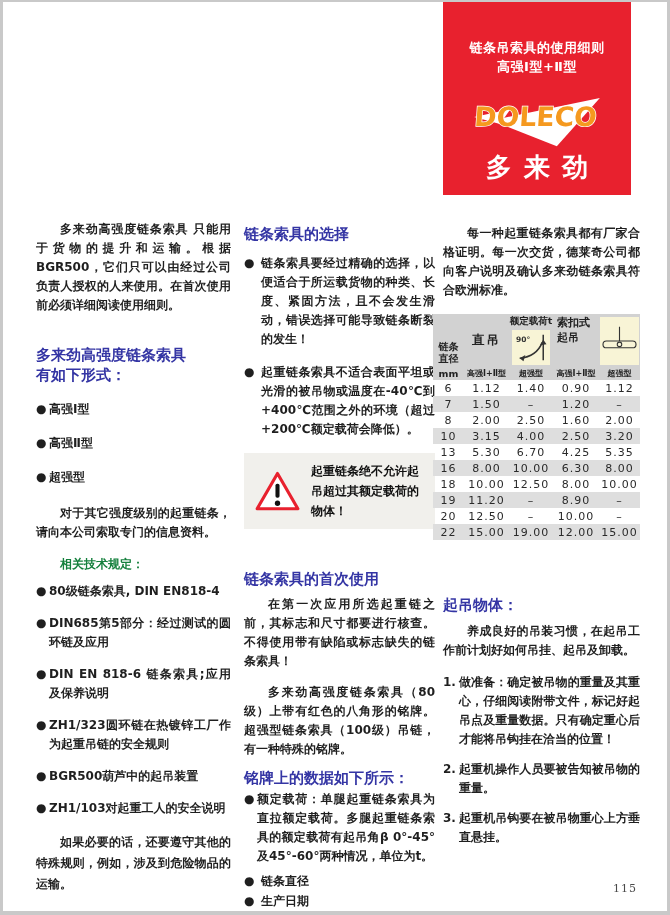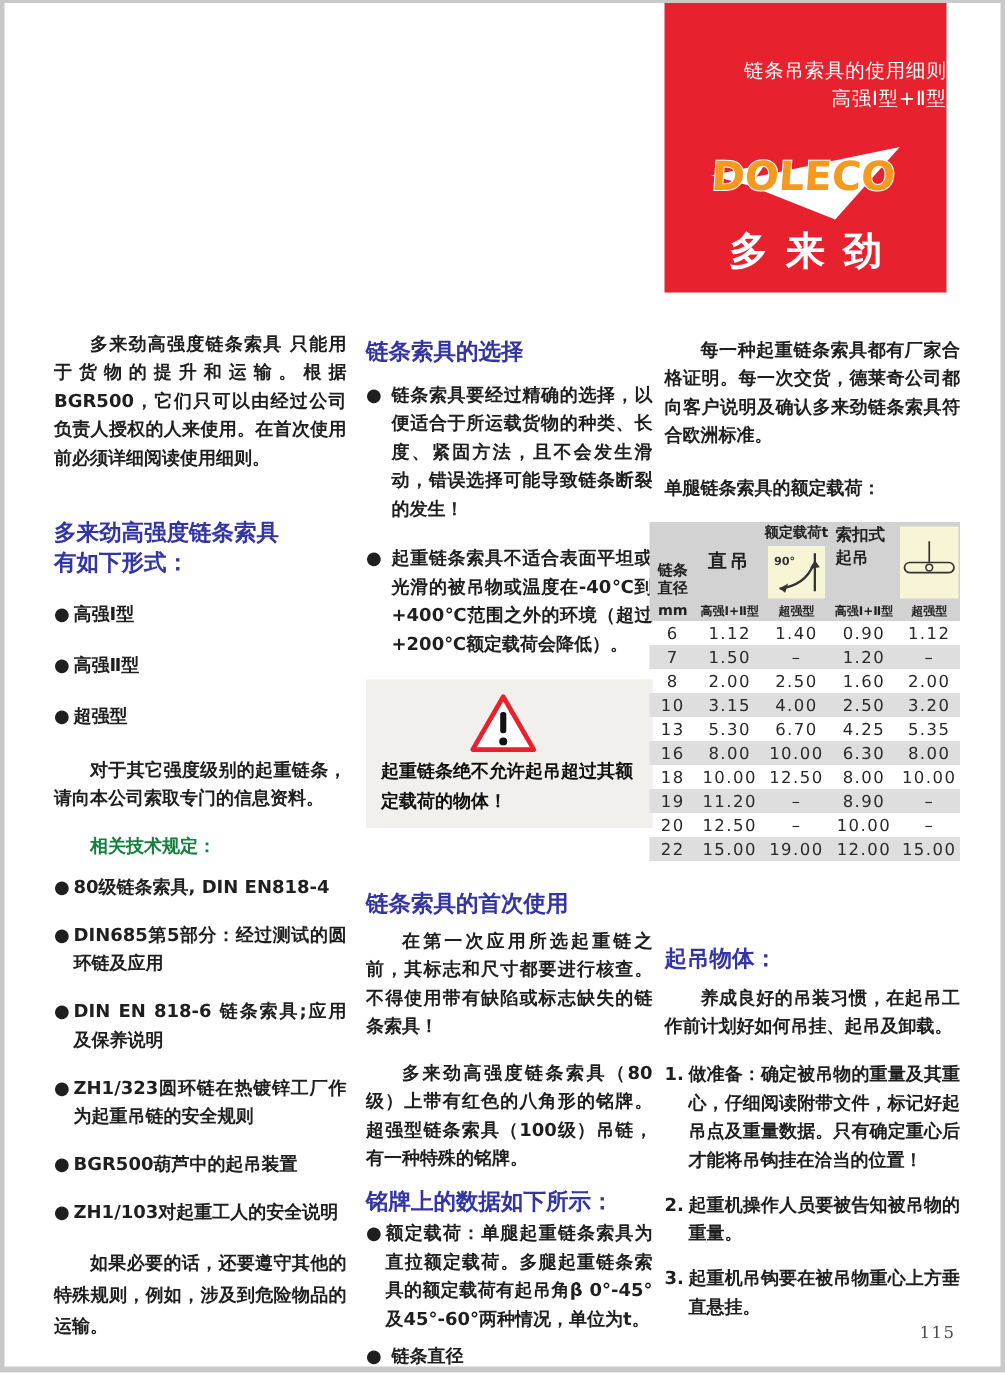--- a/index.html
+++ b/index.html
@@ -2,21 +2,21 @@
 <html><head>
 <meta charset="utf-8">
 <style>
   * { margin:0; padding:0; box-sizing:border-box; }
   html,body { width:670px; height:915px; }
   body { background:#c9c9c9; font-family:"DejaVu Sans", sans-serif; }
   .page { position:relative; width:664px; height:909px; margin:2px 3px 4px 3px; background:#ffffff; overflow:hidden; }
 
   
   .red-box { position:absolute; left:440px; top:0; width:188px; height:193px; background:#e8212e; color:#fff; }
-  .red-title { text-align:right; font-size:13px; font-weight:400; line-height:19px; letter-spacing:0.5px; }
+  .red-title { text-align:center; font-size:13px; font-weight:700; line-height:19px; letter-spacing:0.5px; }
   .red-title-wrap { padding-top:36px; }
   .logo-wrap { width:132px; height:62px; margin:10px auto 0 auto; }
   .brand-cn { text-align:center; font-size:26px; font-weight:700; letter-spacing:12px; padding-left:12px; margin-top:2px; }
 
   
   .col { position:absolute; top:218px; }
   .col-left   { left:33px;  width:195px; }
   .col-mid    { left:241px; width:191px; top:222px; }
   .col-right  { left:430px; width:207px; top:222px; }
 
@@ -35,21 +35,21 @@
   .forms-list .b-row { margin-top:15px; }
   .other-grades { margin-top:17px; }
   .tech-label { margin-top:13px; font-size:12px; font-weight:700; color:#15803d; line-height:19px; text-indent:2em; }
   .tech-list { margin-top:8px; }
   .tech-list .b-row { margin-bottom:13px; }
   .special-rules { margin-top:14px; line-height:21px; }
 
   
   .sel-list { margin-top:10px; }
   .sel-list .b-row { margin-bottom:14px; }
-  .warning-box { margin-top:0px; background:#f1f0ec; display:flex; align-items:center; padding:8px 8px 8px 10px; min-height:50px;flex-direction:column; }
+  .warning-box { margin-top:0px; background:#f1f0ec; display:flex; align-items:center; padding:8px 8px 8px 10px; min-height:50px; }
   .warning-tri { flex:none; width:47px; height:43px; margin-right:10px; }
   .warning-text { font-size:12px; line-height:20px; font-weight:700; color:#111; }
   .first-use-head { margin-top:40px; }
   .fu-p1 { margin-top:6px; }
   .fu-p2 { margin-top:12px; }
   .np-head { margin-top:9px; }
   .np-main { margin-top:2px; }
   .np-list .b-row { line-height:19px; margin-top:0.5px; }
   .np-list { margin-top:6px; }
 
@@ -218,21 +218,20 @@
           <span class="b-mark sp">●</span>
           <span class="b-text">生产日期</span>
         </div>
 
       </div>
   </div>
 
   <div class="col col-right">
     <p class="body-text indent" style="margin-left:10px;">每一种起重链条索具都有厂家合格证明。每一次交货，德莱奇公司都向客户说明及确认多来劲链条索具符合欧洲标准。</p>
 
-    <div class="table-label" style="margin-left:10px;">单腿链条索具的额定载荷：</div>
 
     <div class="load-table">
       <div class="lt-head">
         <div class="hc hc-diam">
           <span>链条</span>
           <span>直径</span>
         </div>
         <div class="hc hc-mm">mm</div>
         <div class="hc hc-straight">直吊</div>
         <div class="hc hc-rated">额定载荷t</div>

